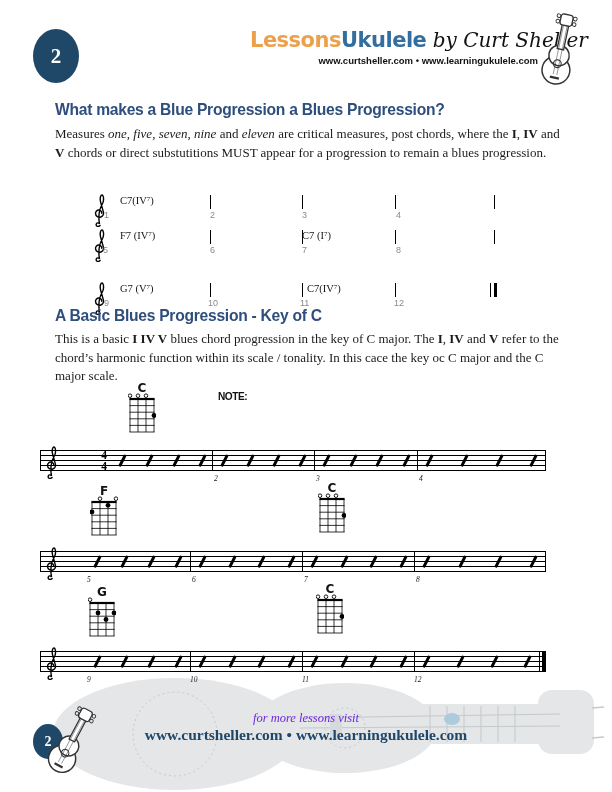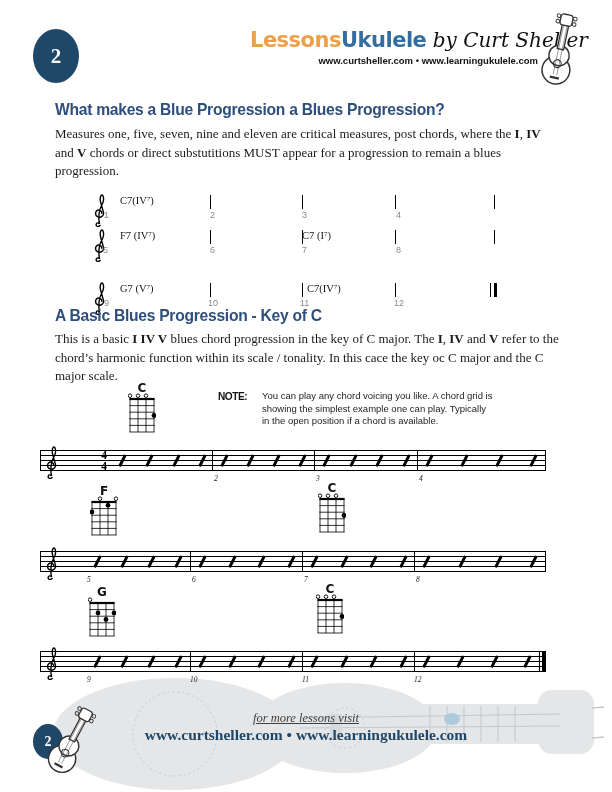--- a/index.html
+++ b/index.html
@@ -14,21 +14,21 @@
   .logo-w1{font:bold 21px "DejaVu Sans",sans-serif;color:#eda04c;letter-spacing:-0.5px;}
   .logo-w2{font:bold 21px "DejaVu Sans",sans-serif;color:#336e9e;letter-spacing:-0.5px;}
   .logo-by{font:italic 20px "DejaVu Serif",serif;color:#111;}
   .logo-urls{position:absolute;left:250px;top:55px;width:288px;text-align:right;
              font:bold 9.5px "Liberation Sans",sans-serif;color:#111;}
 
   
   .sec-title{position:absolute;left:55px;margin:0;font:bold 17px "Liberation Sans",sans-serif;
              color:#2e4e7c;letter-spacing:-0.3px;transform:scaleX(0.92);transform-origin:left;white-space:nowrap;}
   .para{position:absolute;left:55px;width:507px;font:13px/18.5px "Liberation Serif",serif;color:#1b1b1b;margin:0;}
-  .para .it{}
+  .para .it{font-style:italic;}
   .para .bd{font-weight:bold;}
 
   
   .map-row{position:absolute;left:0;top:0;width:612px;height:36px;}
   .map-clef{position:absolute;left:93px;top:-3px;width:15px;height:37px;}
   .map-chord{position:absolute;top:2px;font:10.5px "Liberation Serif",serif;color:#151515;white-space:nowrap;}
   .map-chord sup{font-size:7px;vertical-align:3px;}
   .tick{position:absolute;top:2px;width:1.3px;height:14px;background:#000;}
   .tick.thick{width:3.6px;}
   .mnum{position:absolute;top:17px;font:9px "Liberation Sans",sans-serif;color:#8a8a8a;}
@@ -51,21 +51,21 @@
   .endbar{position:absolute;left:501px;top:0;width:4px;height:21px;background:#000;}
   .staff-num{position:absolute;top:24px;font:italic 7.5px "Liberation Serif",serif;color:#222;}
 
   
   .grid-label{position:absolute;width:28px;text-align:center;font:bold 12px "DejaVu Sans",sans-serif;color:#111;}
   .grid{position:absolute;width:28px;height:44px;}
 
   
   .watermark{position:absolute;left:0;top:652px;width:612px;height:140px;z-index:0;}
   .foot-tag{position:absolute;left:0;top:711px;width:612px;text-align:center;z-index:3;
-            font:italic 12.5px "Liberation Serif",serif;color:#404040;text-decoration:underline;}
+            font:italic 12.5px "Liberation Serif",serif;color:#6d28d9;}
   .foot-links{position:absolute;left:0;top:726px;width:612px;text-align:center;z-index:3;
               font:bold 15.5px "Liberation Serif",serif;color:#1f4768;}
   .foot-links a{color:#1f4768;text-decoration:none;}
   .pgcircle-b{position:absolute;left:33px;top:724px;width:30px;height:35px;border-radius:50%;
               background:#1f4768;color:#fff;display:flex;align-items:center;justify-content:center;
               font:bold 14px "Liberation Serif",serif;z-index:3;}
   .uke-hdr{position:absolute;left:536px;top:12px;width:48px;height:78px;transform:rotate(12deg);z-index:1;}
   .uke-ftr{position:absolute;left:52px;top:704px;width:38px;height:76px;transform:rotate(28deg);z-index:4;}
 </style>
 </head>
@@ -171,21 +171,20 @@
         <line x1="0" y1="6" x2="0" y2="39" stroke="#000" stroke-width="0.8"></line>
         <line x1="8" y1="6" x2="8" y2="39" stroke="#000" stroke-width="0.8"></line>
         <line x1="16" y1="6" x2="16" y2="39" stroke="#000" stroke-width="0.8"></line>
         <line x1="24" y1="6" x2="24" y2="39" stroke="#000" stroke-width="0.8"></line>
         <circle cx="0" cy="2.7" r="1.8" fill="none" stroke="#000" stroke-width="0.9"></circle>
         <circle cx="8" cy="2.7" r="1.8" fill="none" stroke="#000" stroke-width="0.9"></circle>
         <circle cx="16" cy="2.7" r="1.8" fill="none" stroke="#000" stroke-width="0.9"></circle>
         <circle cx="24" cy="22.5" r="2.4" fill="#000"></circle>
       </svg></div>
   <div class="note-label">NOTE:</div>
-  <div class="note-text">You can play any chord voicing you like. A chord grid is showing the simplest example one can play. Typically in the open position if a chord is available.</div>
 
   <div class="staff" style="top:450px">
     <svg class="staff-clef">
         <use href="#clef"></use>
       </svg>
     <div class="ts">
       <div>4</div>
         <div>4</div>
     </div>
     <div class="measure" style="left:72px;width:100px;padding:0 8px">

